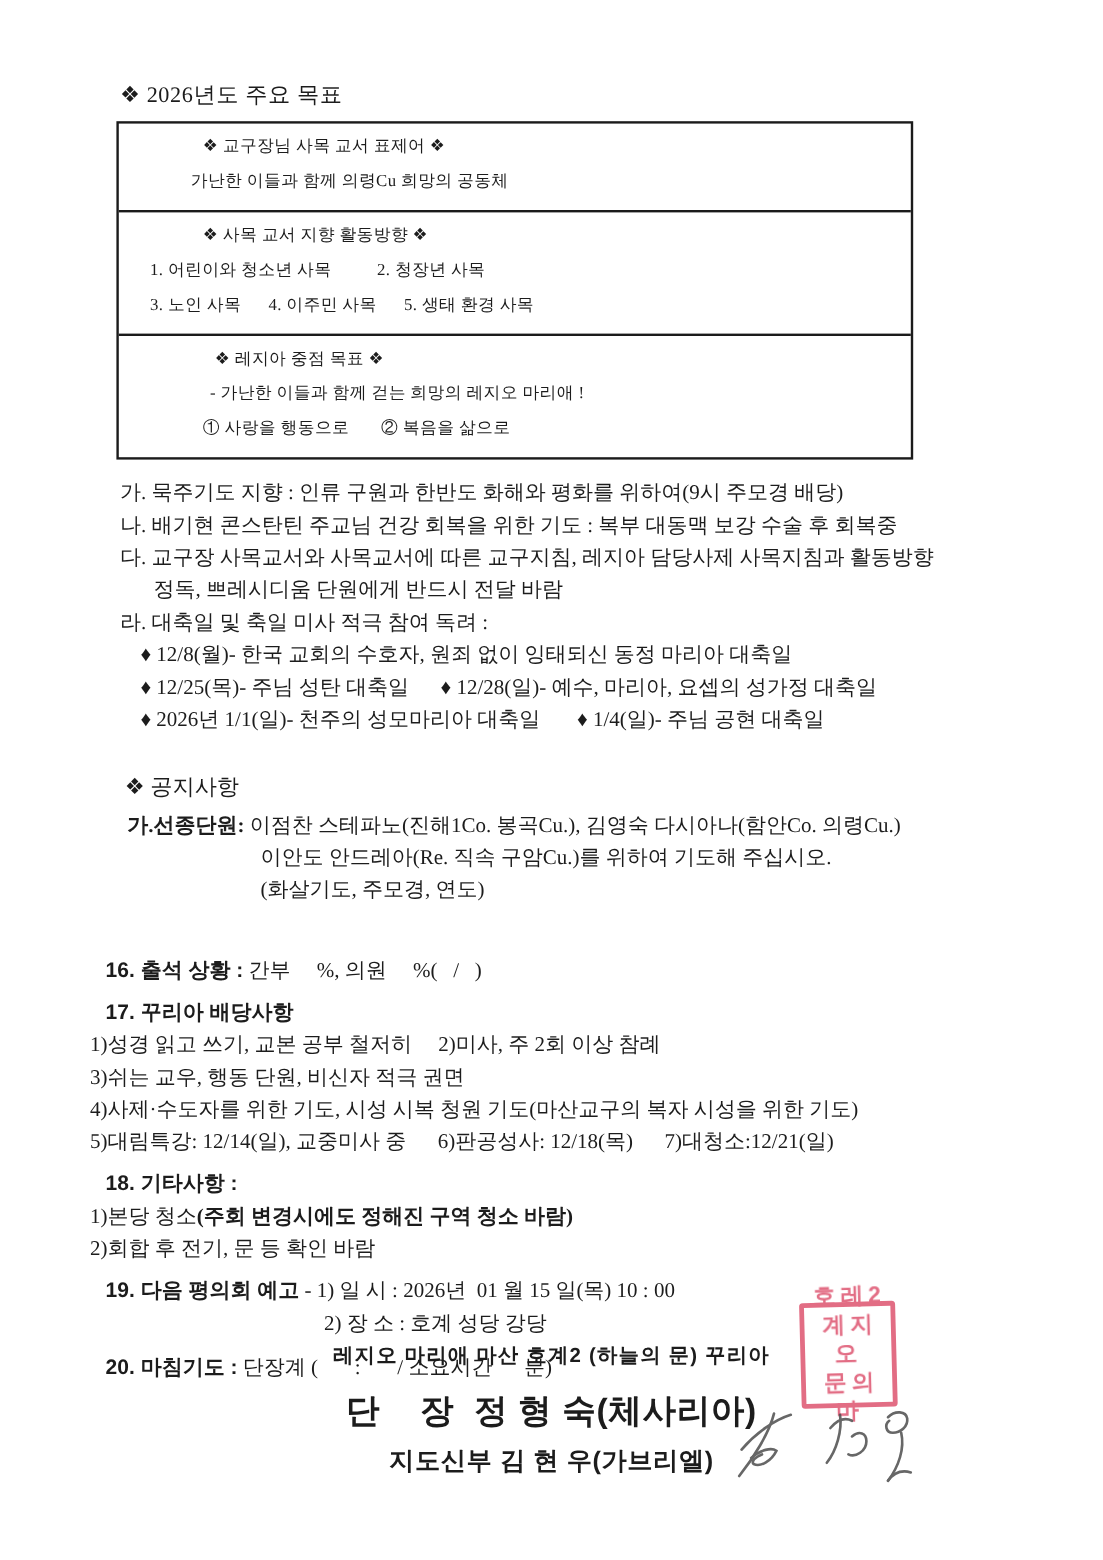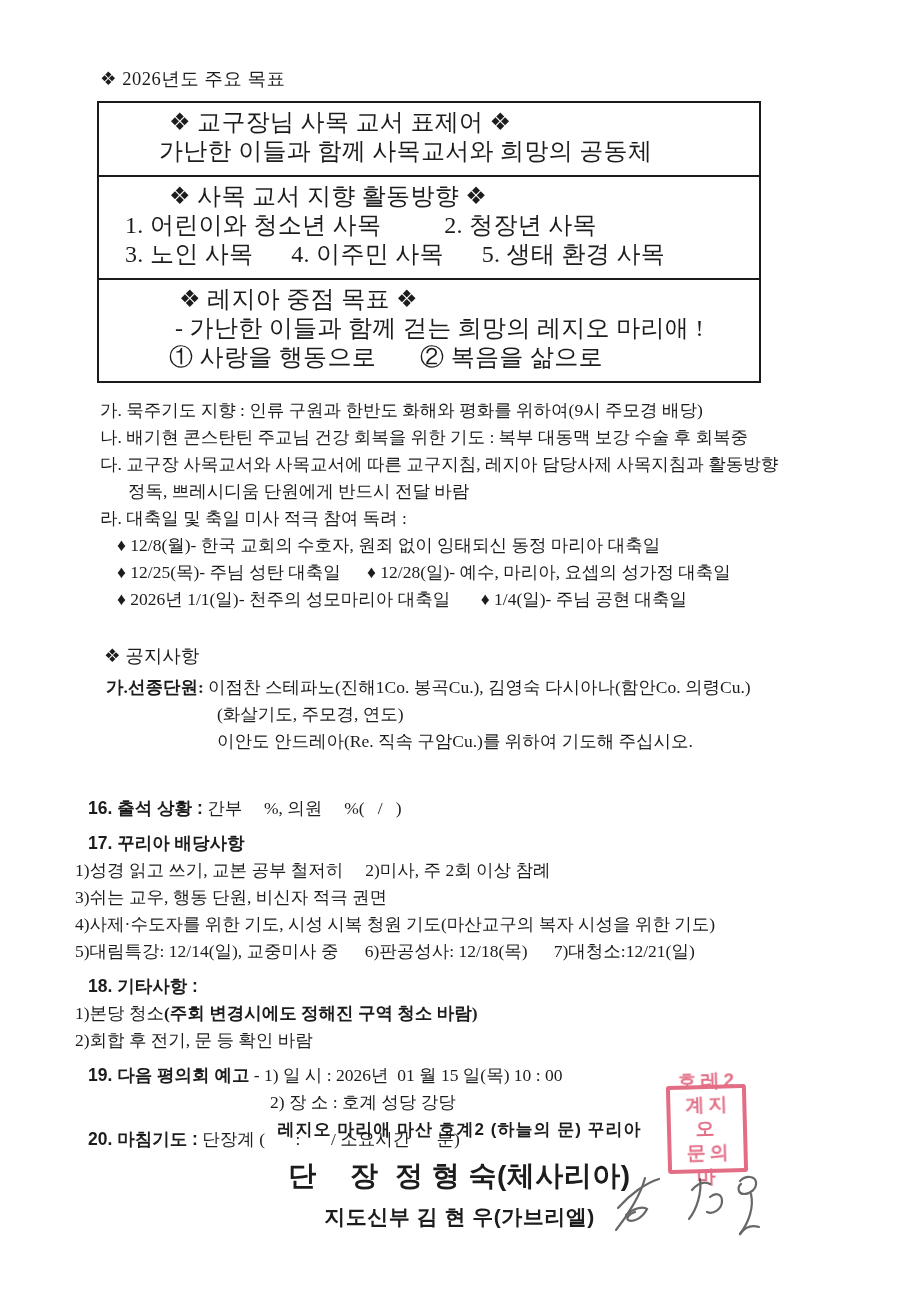--- a/index.html
+++ b/index.html
@@ -19,21 +19,21 @@
     padding-top:66px; margin-left:100px;
     font-size:18.5px; letter-spacing:.5px;
   }
   .gtable {
     margin:10px 0 14px 97px; width:664px;
     border:2px solid #1b1b1b;
     box-sizing:border-box;
   }
   .grow { border-bottom:2px solid #1b1b1b; padding:5px 6px 9px 0; }
   .grow:last-child { border-bottom:none; }
-  .gline { line-height:29px; font-size:24px; letter-spacing:.3px; }
+  .gline { line-height:29px; font-size:14px; letter-spacing:.3px; }
   .pl35 { padding-left:26px; } .pl52 { padding-left:76px; }
   .pl60 { padding-left:60px; } .pl70 { padding-left:70px; }
   .pl80 { padding-left:80px; }
 
   
   .iline { margin-left:100px; line-height:27px; font-size:17.5px; }
   .iline.cont { margin-left:128px; }
   .iline.bullet { margin-left:117px; }
 
   
@@ -83,21 +83,21 @@
 </head>
 <body>
 
 <div class="page">
 
   <div class="goals-heading pre">❖ 2026년도 주요 목표</div>
 
   <div class="gtable">
     <div class="grow">
       <div class="gline pre pl70">❖ 교구장님 사목 교서 표제어 ❖</div>
-      <div class="gline pre pl60">가난한 이들과 함께 사목교서와 희망의 공동체</div>
+      <div class="gline pre pl60">가난한 이들과 함께 의령Cu 희망의 공동체</div>
     </div>
     <div class="grow">
       <div class="gline pre pl70">❖ 사목 교서 지향 활동방향 ❖</div>
       <div class="gline pre pl35">1. 어린이와 청소년 사목          2. 청장년 사목</div>
       <div class="gline pre pl35">3. 노인 사목      4. 이주민 사목      5. 생태 환경 사목</div>
     </div>
     <div class="grow">
       <div class="gline pre pl80">❖ 레지아 중점 목표 ❖</div>
       <div class="gline pre pl52">- 가난한 이들과 함께 걷는 희망의 레지오 마리애 !</div>
       <div class="gline pre pl70">① 사랑을 행동으로       ② 복음을 삶으로</div>
@@ -108,22 +108,22 @@
   <div class="iline pre">나. 배기현 콘스탄틴 주교님 건강 회복을 위한 기도 : 복부 대동맥 보강 수술 후 회복중</div>
   <div class="iline pre">다. 교구장 사목교서와 사목교서에 따른 교구지침, 레지아 담당사제 사목지침과 활동방향</div>
   <div class="iline cont pre">정독, 쁘레시디움 단원에게 반드시 전달 바람</div>
   <div class="iline pre">라. 대축일 및 축일 미사 적극 참여 독려 :</div>
   <div class="iline bullet pre">♦ 12/8(월)- 한국 교회의 수호자, 원죄 없이 잉태되신 동정 마리아 대축일</div>
   <div class="iline bullet pre">♦ 12/25(목)- 주님 성탄 대축일      ♦ 12/28(일)- 예수, 마리아, 요셉의 성가정 대축일</div>
   <div class="iline bullet pre">♦ 2026년 1/1(일)- 천주의 성모마리아 대축일       ♦ 1/4(일)- 주님 공현 대축일</div>
 
   <div class="notice-heading pre">❖ 공지사항</div>
   <div class="nline pre"><span class="nlabel">가.선종단원:</span><span> 이점찬 스테파노(진해1Co. 봉곡Cu.), 김영숙 다시아나(함안Co. 의령Cu.)</span></div>
+  <div class="nline ind pre">이안도 안드레아(Re. 직속 구암Cu.)를 위하여 기도해 주십시오.</div>
   <div class="nline ind pre">(화살기도, 주모경, 연도)</div>
-  <div class="nline ind pre">이안도 안드레아(Re. 직속 구암Cu.)를 위하여 기도해 주십시오.</div>
 
   <div class="agenda">
     <div class="aline pre"><span class="alabel">16. 출석 상황 :</span><span> 간부     %, 의원     %(   /   )</span></div>
 
     <div class="aline pre gap8"><span class="alabel">17. 꾸리아 배당사항</span></div>
     <div class="asub pre">1)성경 읽고 쓰기, 교본 공부 철저히     2)미사, 주 2회 이상 참례</div>
     <div class="asub pre">3)쉬는 교우, 행동 단원, 비신자 적극 권면</div>
     <div class="asub pre">4)사제·수도자를 위한 기도, 시성 시복 청원 기도(마산교구의 복자 시성을 위한 기도)</div>
     <div class="asub pre">5)대림특강: 12/14(일), 교중미사 중      6)판공성사: 12/18(목)      7)대청소:12/21(일)</div>
 

